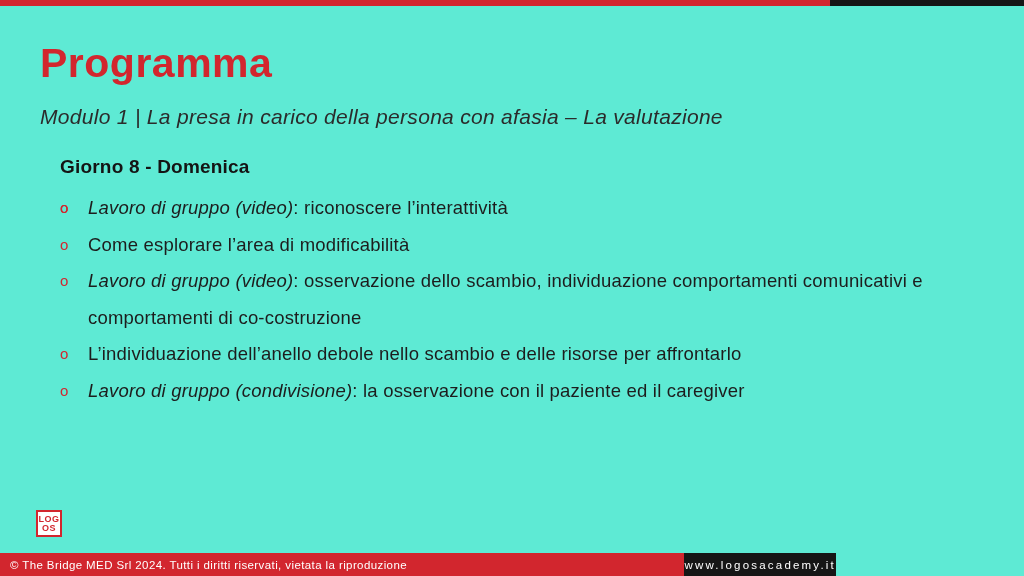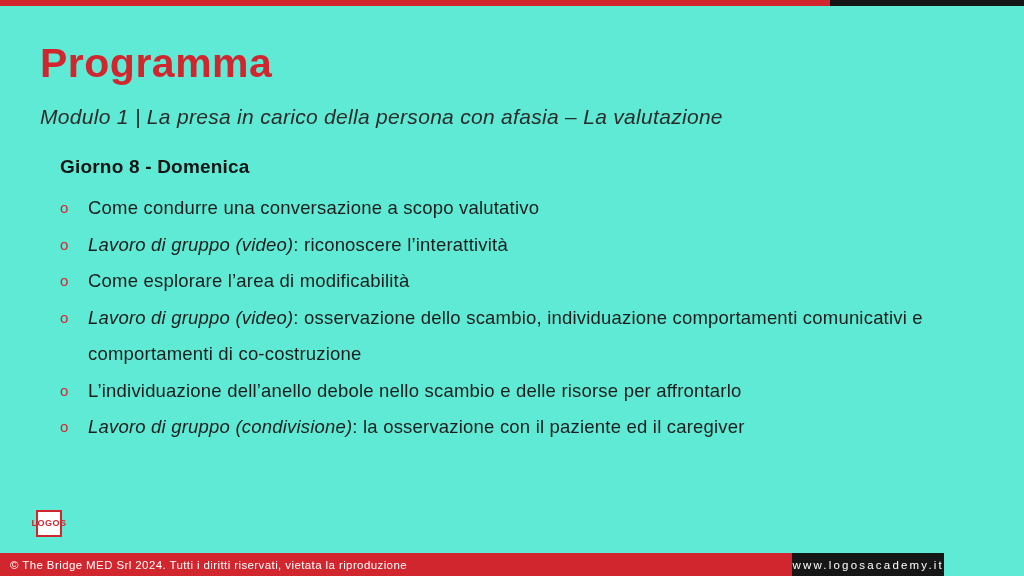--- a/index.html
+++ b/index.html
@@ -83,38 +83,38 @@
   
   .logo-box {
     position: absolute;
     left: 36px;
     top: 510px;
     width: 26px;
     height: 27px;
     border: 2px solid var(--brand-red, #d2262e);
     box-sizing: border-box;
     display: flex;
-    flex-direction: row;
+    flex-direction: column;
     align-items: center;
     justify-content: center;
     background: #ffffff;
   }
   .logo-box .logo-line {
     font-size: 9px;
     font-weight: bold;
     line-height: 9px;
     color: var(--brand-red, #d2262e);
     letter-spacing: 0.5px;
   }
 
   
   .footer-bar {
     position: absolute;
     bottom: 0; left: 0;
-    width: 944px;
+    width: 836px;
     height: 23px;
     display: flex;
   }
   .footer-bar .footer-red {
     width: 832px;
     background: var(--brand-red, #d2262e);
     display: flex;
     align-items: center;
     padding-left: 10px;
     box-sizing: border-box;
@@ -148,21 +148,21 @@
   </div>
 
   <div class="content">
     <div class="title">Programma</div>
 
     <div class="subtitle">Modulo 1 | La presa in carico della persona con afasia – La valutazione</div>
 
     <div class="section-heading">Giorno 8 - Domenica</div>
 
     <ul class="bullet-list">
-        <li class="bullet-item"><span class="bullet-marker">o</span><span class="seg-regular">Come condurre una conversazione a scopo valutativo</span></li>
+        <li class="bullet-item"><span class="bullet-marker">o</span></li>
         <li class="bullet-item"><span class="bullet-marker">o</span><span class="seg-italic">Lavoro di gruppo (video)</span><span class="seg-regular">: riconoscere l’interattività</span></li>
         <li class="bullet-item"><span class="bullet-marker">o</span><span class="seg-regular">Come esplorare l’area di modificabilità</span></li>
         <li class="bullet-item"><span class="bullet-marker">o</span><span class="seg-italic">Lavoro di gruppo (video)</span><span class="seg-regular">: osservazione dello scambio, individuazione comportamenti comunicativi e comportamenti di co-costruzione</span></li>
         <li class="bullet-item"><span class="bullet-marker">o</span><span class="seg-regular">L’individuazione dell’anello debole nello scambio e delle risorse per affrontarlo</span></li>
         <li class="bullet-item"><span class="bullet-marker">o</span><span class="seg-italic">Lavoro di gruppo (condivisione)</span><span class="seg-regular">: la osservazione con il paziente ed il caregiver</span></li>
       </ul>
   </div>
 
   <div class="logo-box">
     <span class="logo-line">LOG</span>

